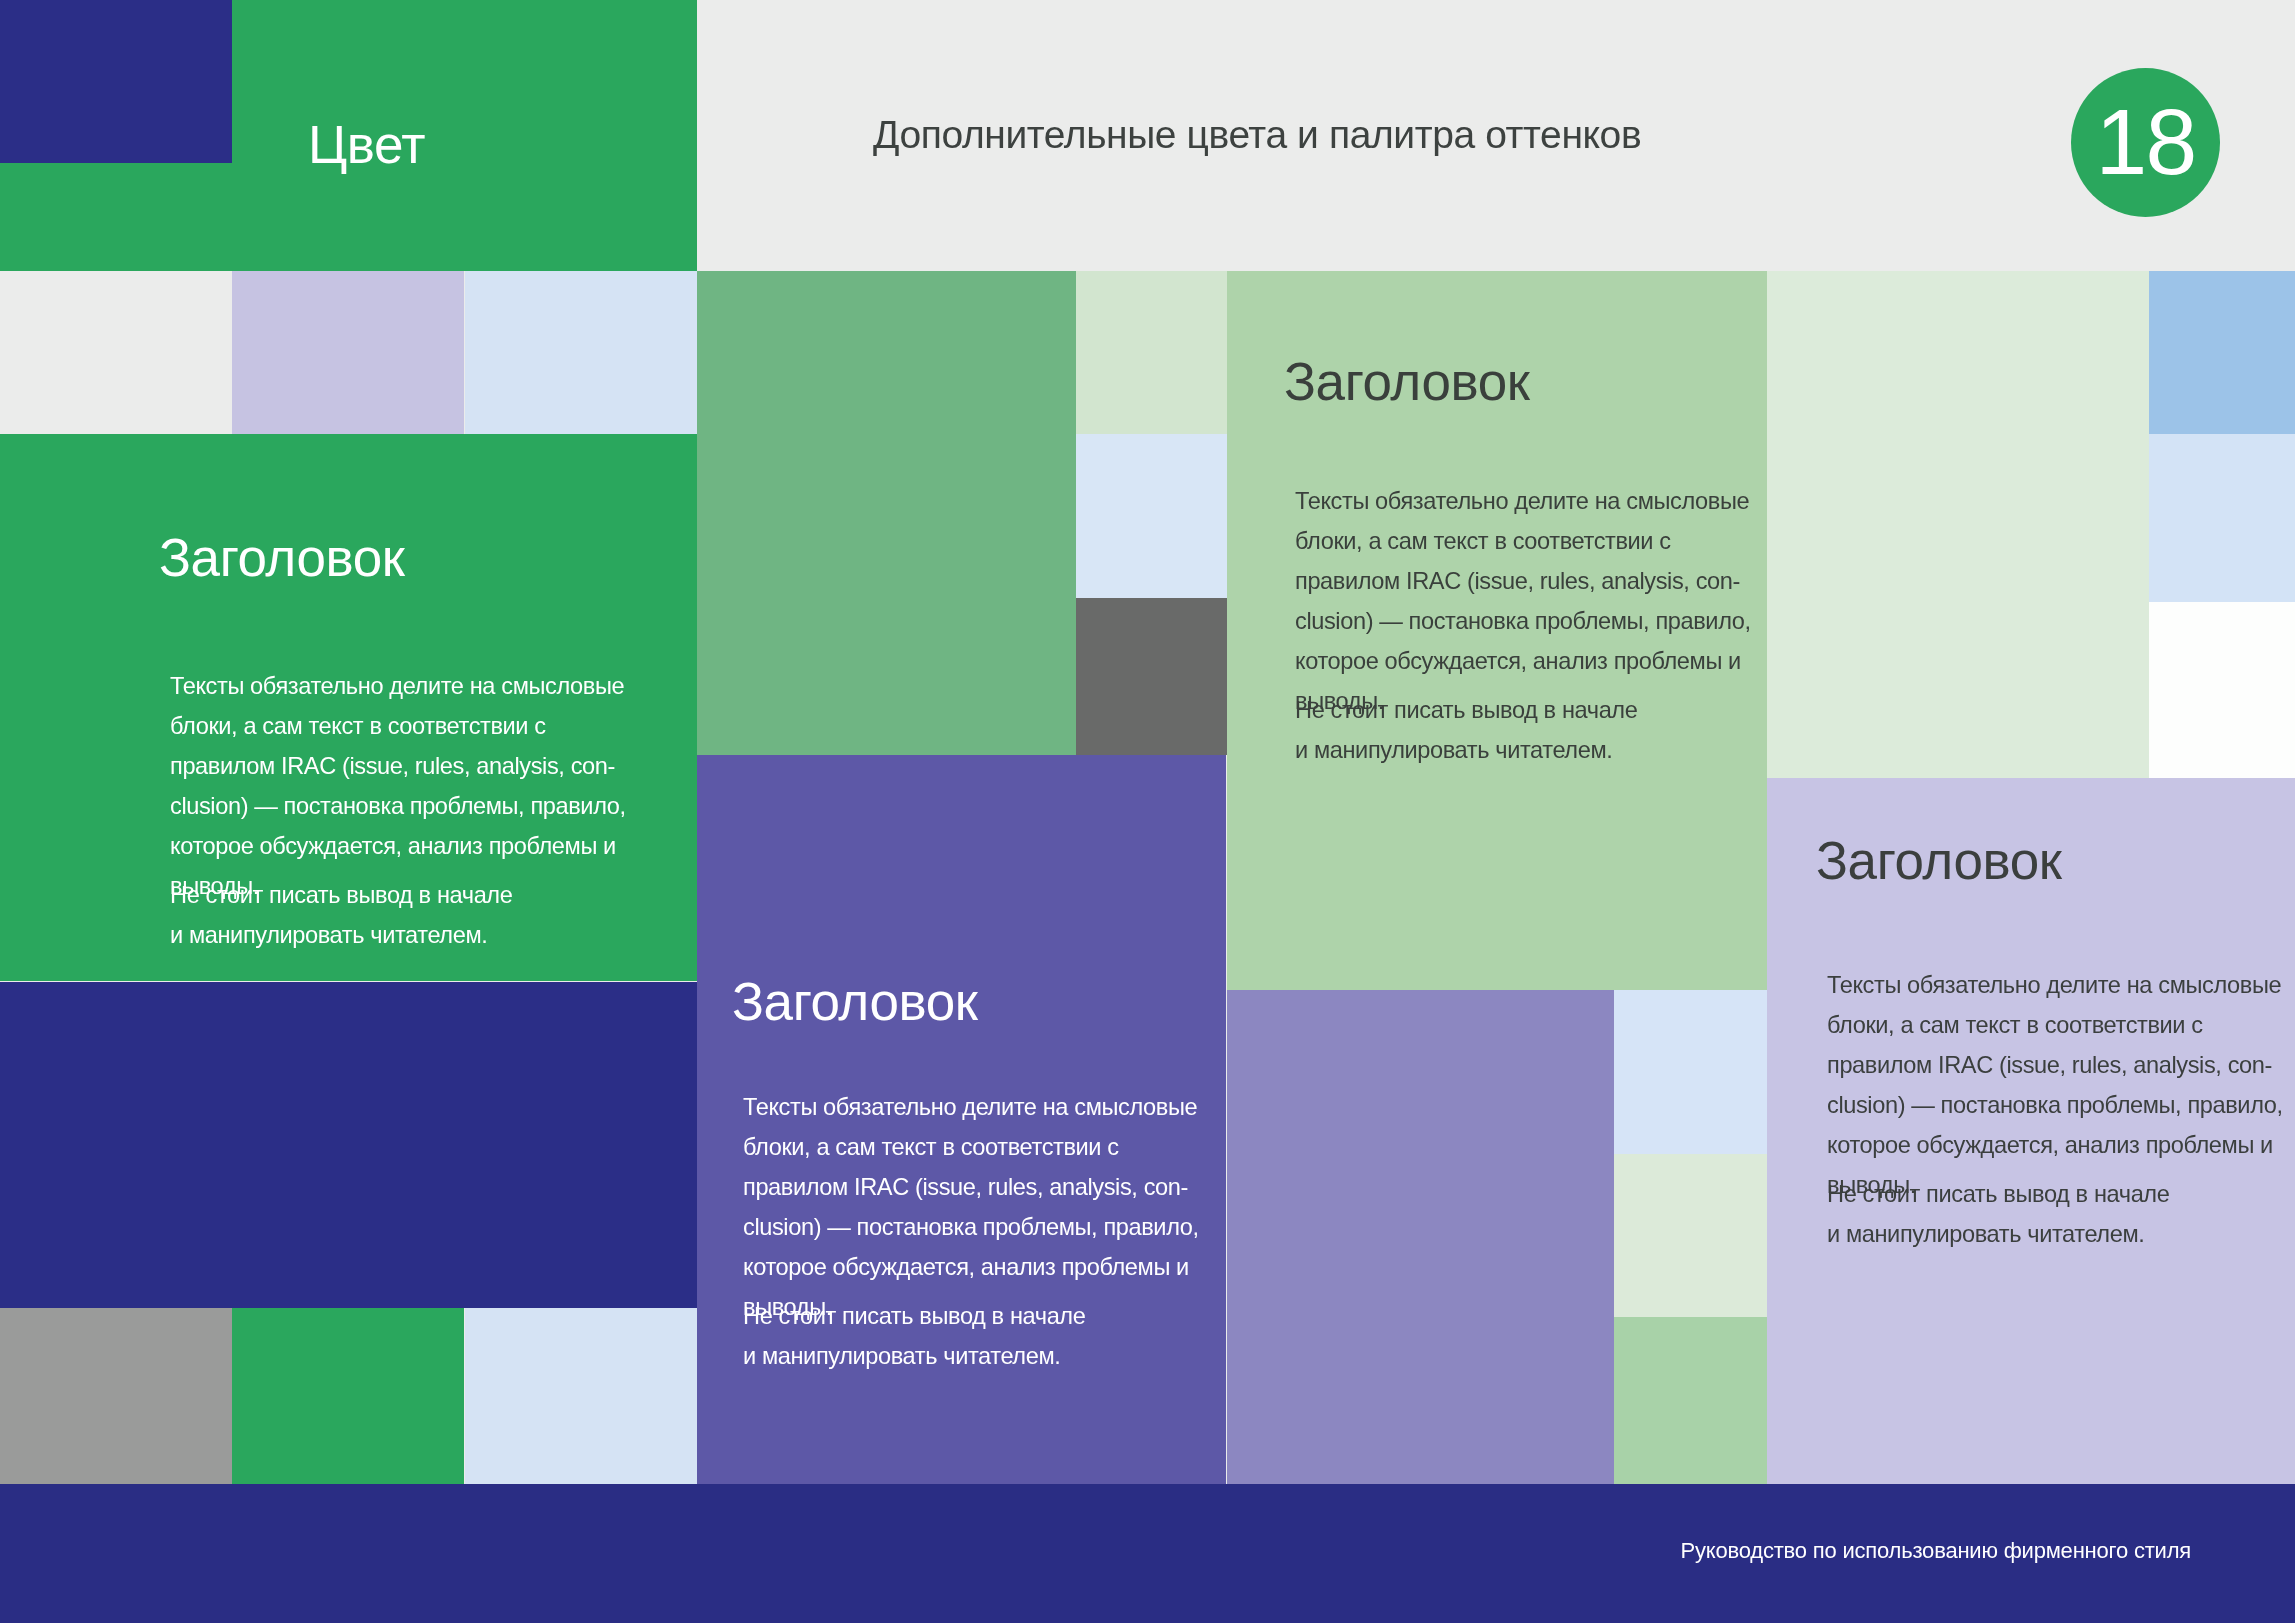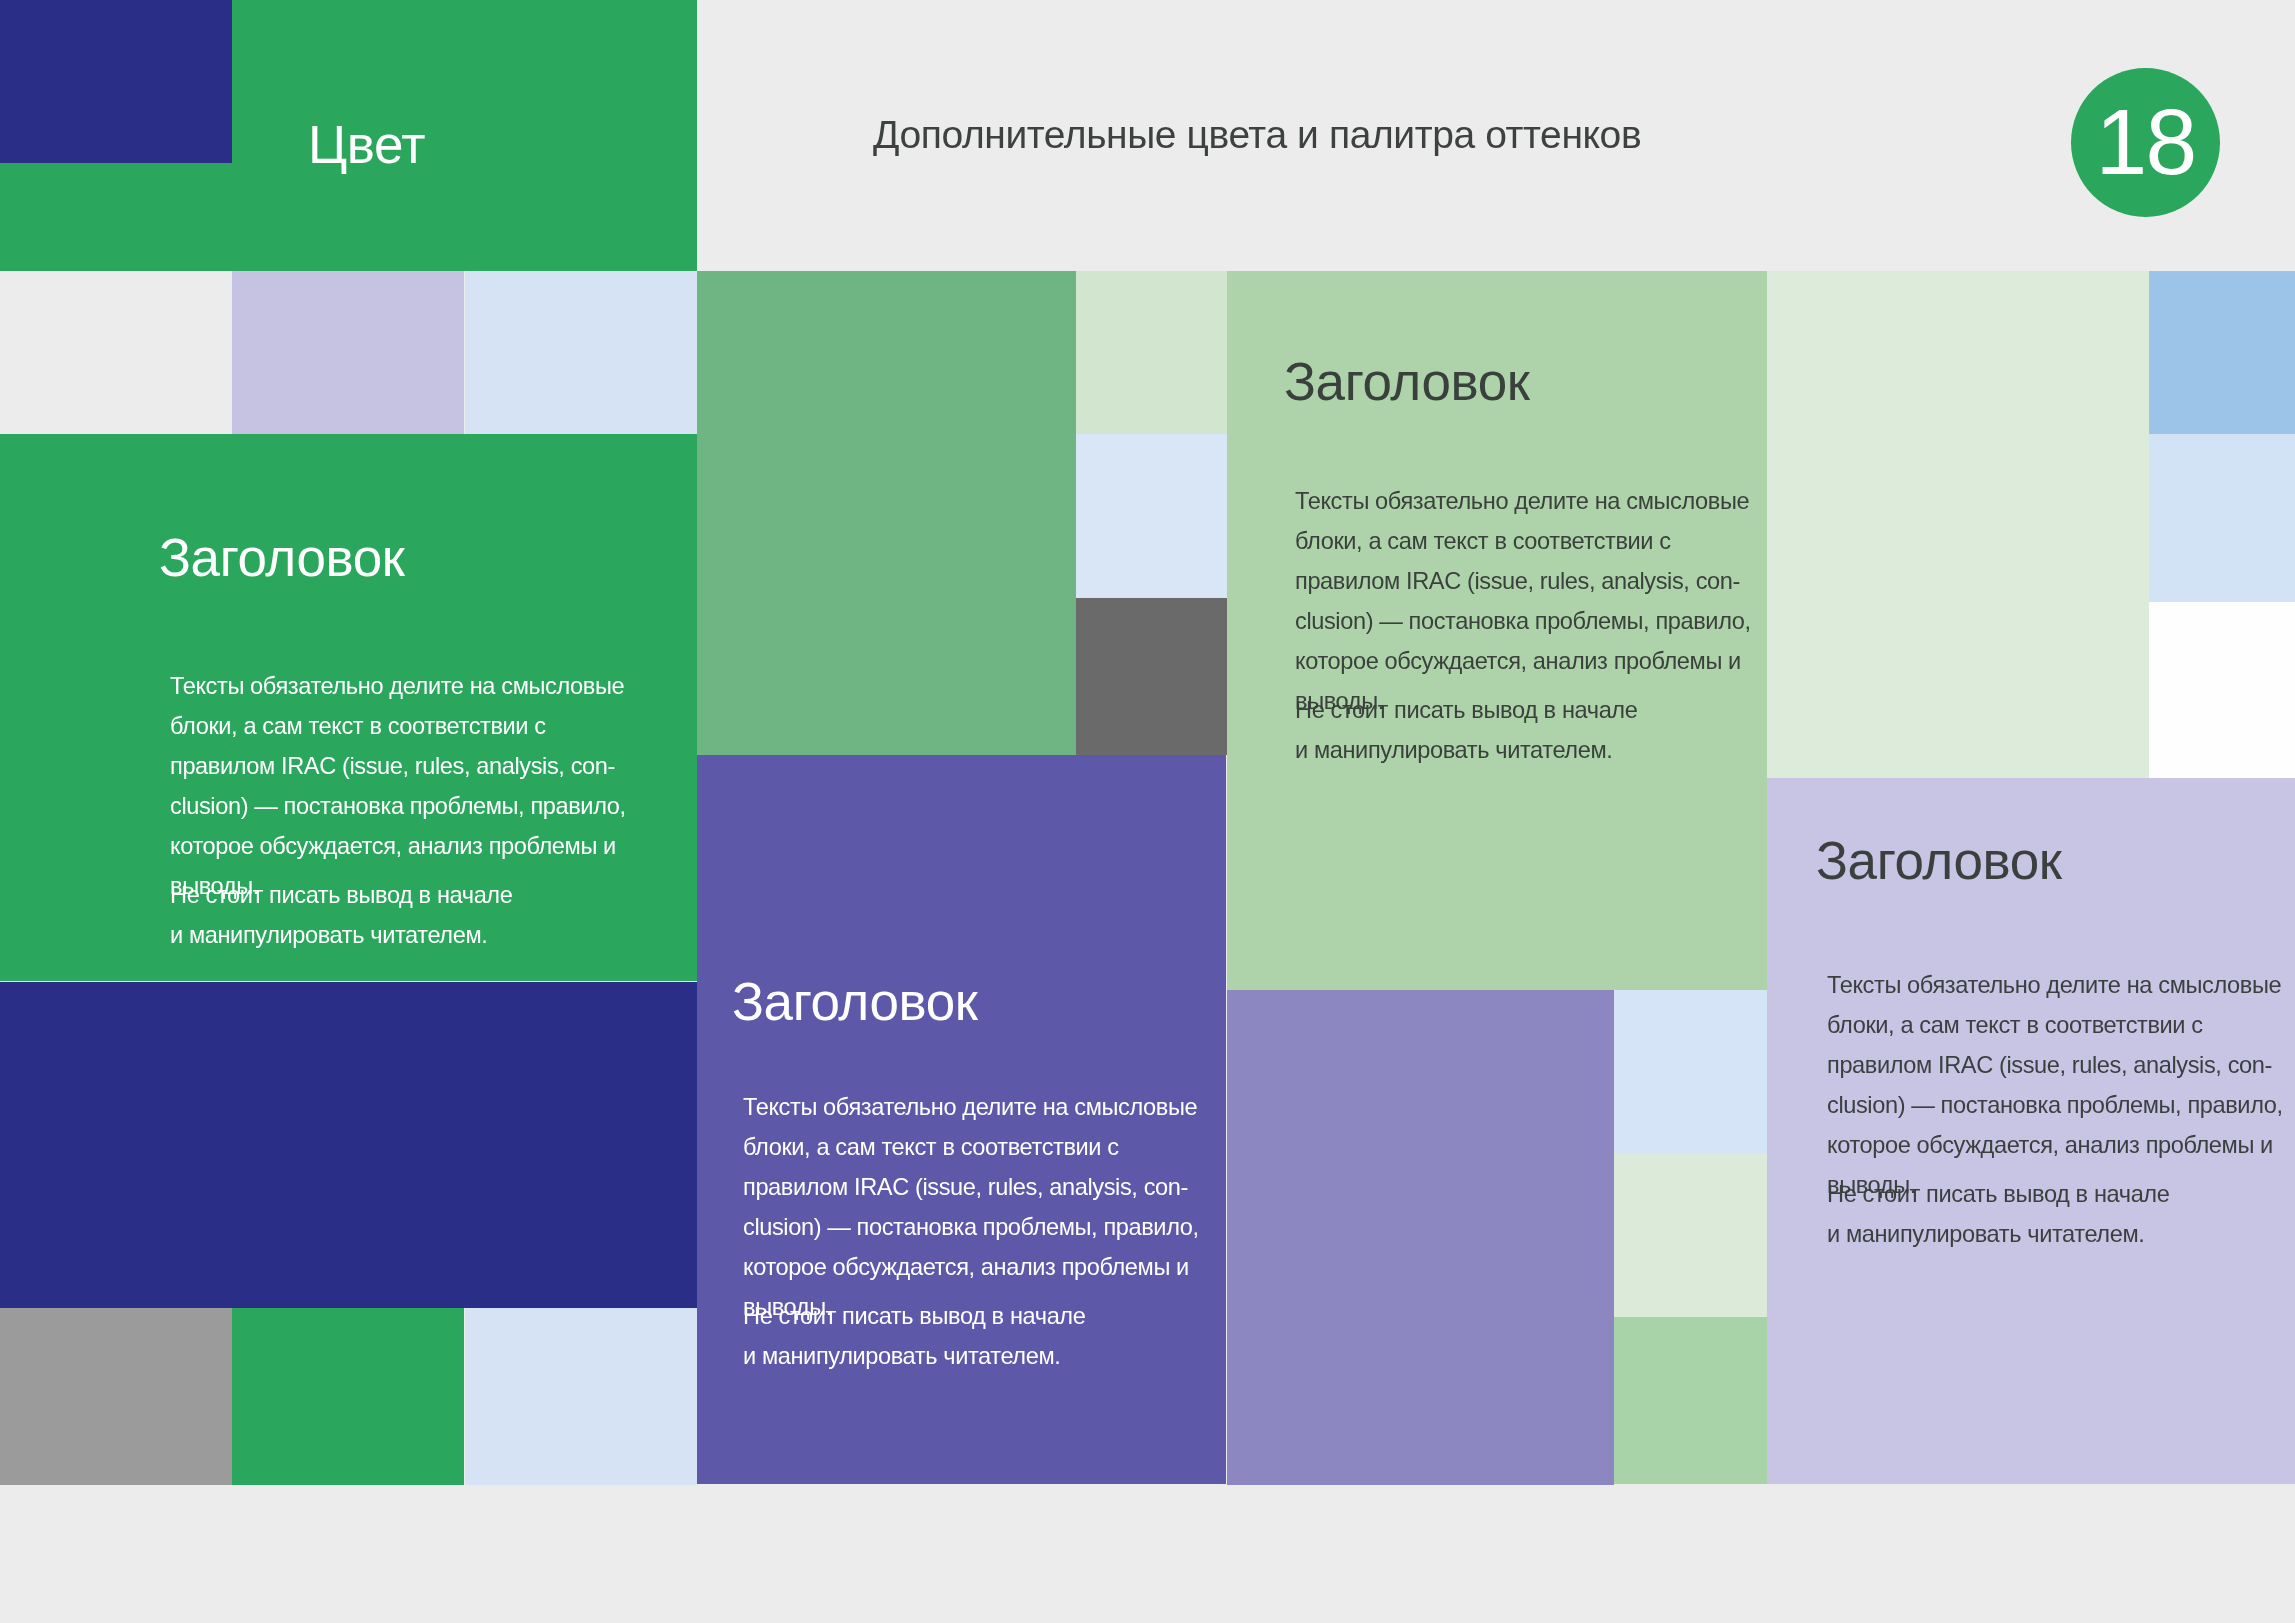--- a/index.html
+++ b/index.html
@@ -149,15 +149,18 @@
     <p class="body p1">Тексты обязательно делите на смысловые
 блоки, а сам текст в соответствии с
 правилом IRAC (issue, rules, analysis, con-
 clusion) — постановка проблемы, правило,
 которое обсуждается, анализ проблемы и
 выводы.</p>
     <p class="body p2">Не стоит писать вывод в начале
 и манипулировать читателем.</p>
   </div>
 
+  <div class="blk footer">
+    <div class="footer-label">Руководство по использованию фирменного стиля</div>
+  </div>
 
 </div>
 
 
 </body></html>

